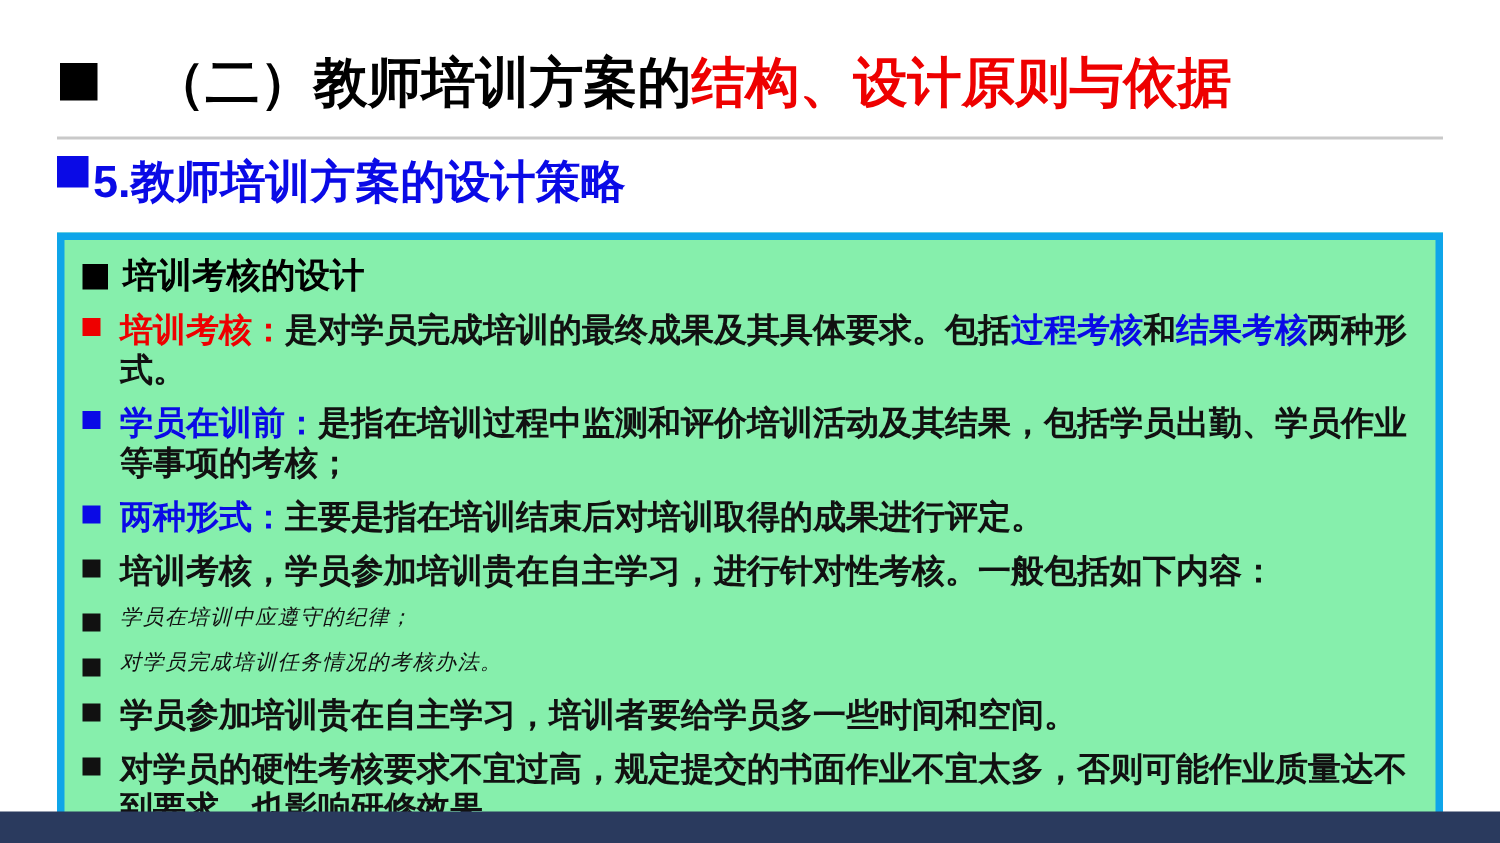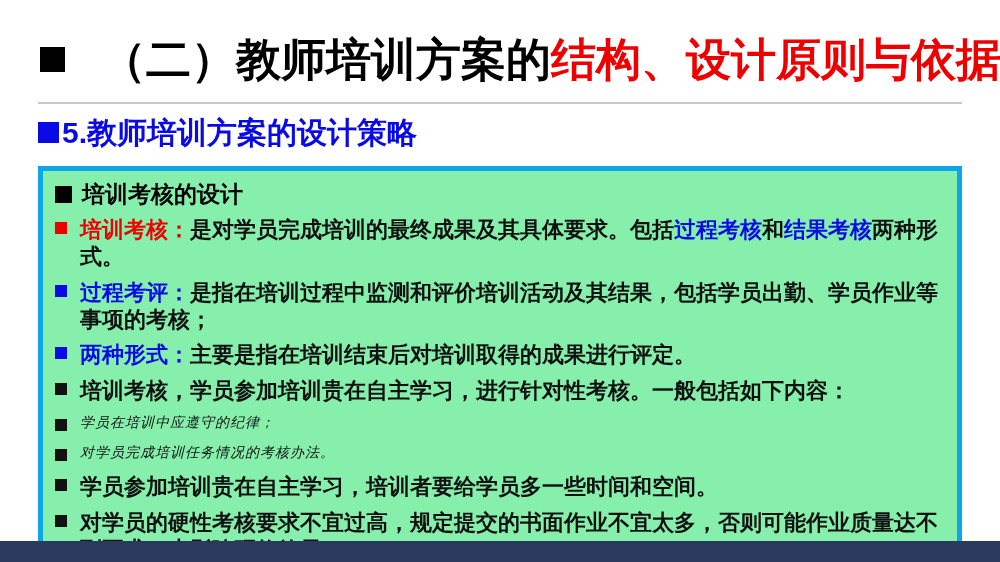--- a/index.html
+++ b/index.html
@@ -3,24 +3,24 @@
 <meta charset="utf-8">
 <style>
   html,body{margin:0;padding:0;}
   body{
     width:1000px;height:562px;position:relative;overflow:hidden;
     background:#ffffff;font-family:"Liberation Sans",sans-serif;
     --red:#ee0000;--blue:#0a0ae6;--navy:#2a3a5e;
   }
   .title-row{display:flex;align-items:center;gap:36px;padding:34px 0 0 40px;}
   .sq-title{width:25px;height:25px;background:#000;flex:0 0 auto;}
-  .title-text{font-size:45px;font-weight:bold;color:#000;line-height:1.15;white-space:nowrap;}
+  .title-text{font-size:36px;font-weight:bold;color:#000;line-height:1.15;white-space:nowrap;}
   .title-text .hl{color:var(--red);}
   .divider{margin:16px 38px 0 38px;border-top:2px solid #c9c9c9;}
-  .subtitle-row{display:flex;align-items:center;gap:3px;margin:11px 0 0 38px;}
+  .subtitle-row{display:flex;gap:3px;margin:11px 0 0 38px;}
   .sq-sub{width:21px;height:21px;background:var(--blue);flex:0 0 auto;}
   .subtitle-text{font-size:30px;font-weight:bold;color:var(--blue);line-height:1.2;white-space:nowrap;}
   .panel{margin:15px 38px 0 38px;border:5px solid #0ea5e9;background:#86efac;
          padding:9px 16px 6px 10px;box-sizing:border-box;min-height:318px;}
   .panel-heading-row{display:flex;align-items:center;gap:10px;margin:2px 0 10px 2px;}
   .sq-head{width:17px;height:17px;background:#000;flex:0 0 auto;}
   .panel-heading-text{font-size:23px;font-weight:bold;color:#000;line-height:1.1;}
   .p-row{display:flex;align-items:flex-start;margin:0 0 9px 2px;}
   .p-row .sq{width:12px;height:12px;flex:0 0 auto;margin:5px 13px 0 0;background:#111;}
   .p-row .txt{font-size:22px;line-height:1.22;color:#111;}
@@ -51,21 +51,21 @@
     <span class="sq-head"></span>
     <span class="panel-heading-text">培训考核的设计</span>
   </div>
   <div>
       <div class="p-row bold">
         <span class="sq" style="background: rgb(238, 0, 0);"></span>
         <span class="txt"><span style="color: rgb(238, 0, 0);">培训考核：</span><span>是对学员完成培训的最终成果及其具体要求。包括</span><span style="color: rgb(10, 10, 230);">过程考核</span><span>和</span><span style="color: rgb(10, 10, 230);">结果考核</span><span>两种形式。</span></span>
       </div>
       <div class="p-row bold">
         <span class="sq" style="background: rgb(10, 10, 230);"></span>
-        <span class="txt"><span style="color: rgb(10, 10, 230);">过程考评：</span><span>是指在培训过程中监测和评价培训活动及其结果，包括学员出勤、学员作业等事项的考核；</span></span>
+        <span class="txt"><span style="color: rgb(10, 10, 230);">学员在训前：</span><span>是指在培训过程中监测和评价培训活动及其结果，包括学员出勤、学员作业等事项的考核；</span></span>
       </div>
       <div class="p-row bold">
         <span class="sq" style="background: rgb(10, 10, 230);"></span>
         <span class="txt"><span style="color: rgb(10, 10, 230);">两种形式：</span><span>主要是指在培训结束后对培训取得的成果进行评定。</span></span>
       </div>
       <div class="p-row bold">
         <span class="sq" style="background: rgb(17, 17, 17);"></span>
         <span class="txt"><span>培训考核，学员参加培训贵在自主学习，进行针对性考核。一般包括如下内容：</span></span>
       </div>
       <div class="p-row kai">

